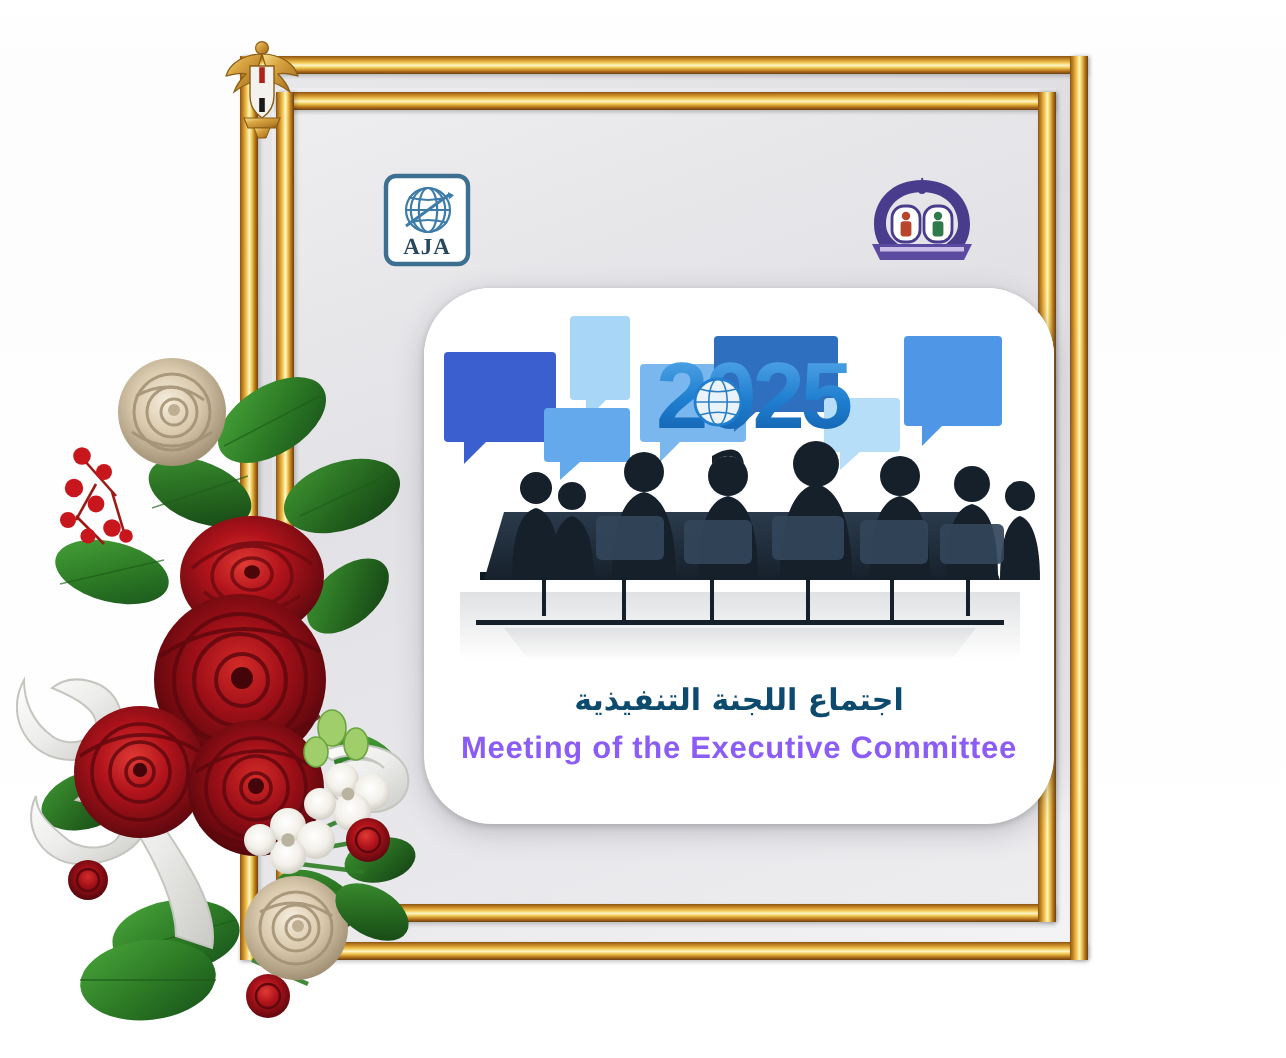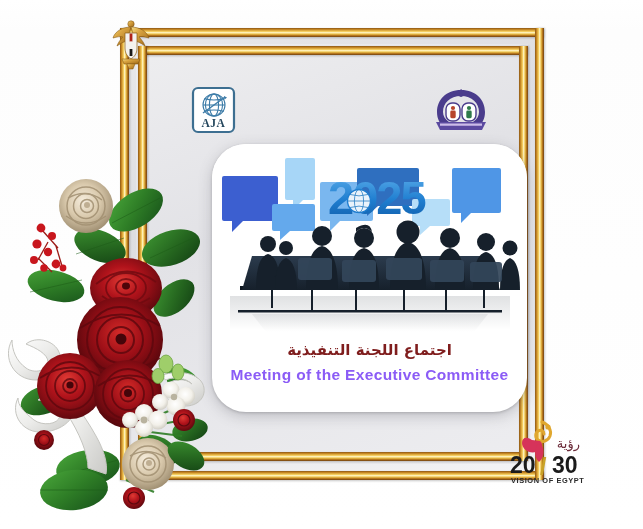--- a/index.html
+++ b/index.html
@@ -54,21 +54,21 @@
   
   .card{
     position:absolute;left:212px;top:144px;width:315px;height:268px;
     background:#ffffff;border-radius:34px;
     box-shadow:0 4px 14px rgba(90,90,100,.30), 0 1px 3px rgba(0,0,0,.18);
     overflow:hidden;
   }
   .card-illus{position:absolute;left:0;top:0;width:315px;height:196px;}
   .card-title-ar{
     position:absolute;left:0;top:197px;width:315px;text-align:center;
-    color:#7f1d1d;font-size:15px;font-weight:bold;
+    color:#0c4a6e;font-size:15px;font-weight:bold;
     font-family:"DejaVu Sans", sans-serif;
     direction:rtl;letter-spacing:.2px;
   }
   .card-title-en{
     position:absolute;left:0;top:222px;width:315px;text-align:center;
     color:#8b5cf6;font-size:15.5px;font-weight:bold;
     letter-spacing:.35px;white-space:nowrap;
     font-family:"Liberation Sans", sans-serif;
   }
 
@@ -526,33 +526,14 @@
       </g>
 
       <g>
         <ellipse cx="66" cy="322" rx="34" ry="20" fill="url(#lf)" transform="rotate(-6 66 322)"></ellipse>
         <path d="M32 322 L100 322" stroke="#1d5c18" stroke-width="1" opacity="0.6"></path>
         <ellipse cx="178" cy="288" rx="20" ry="12" fill="url(#lf2)" transform="rotate(30 178 288)"></ellipse>
       </g>
     </svg>
   </div>
 
-  <div class="vision">
-    <svg viewBox="0 0 86 68" width="86" height="68">
-
-      <g>
-        <path d="M34 4 C40 6 44 12 42 18 C40 23 34 25 30 22 C27 20 27 15 30 13 C33 11 36 13 36 16" fill="none" stroke="#e0a72e" stroke-width="3" stroke-linecap="round"></path>
-        <path d="M24 22 C18 18 14 20 14 25 C14 31 21 36 28 34 C34 32 36 26 32 23" fill="#d6335a"></path>
-        <path d="M30 26 C26 32 26 40 31 44 C36 40 37 31 33 26 Z" fill="#d6335a"></path>
-        <circle cx="40" cy="9" r="2.6" fill="#e0a72e"></circle>
-      </g>
-
-      <text x="72" y="30" text-anchor="end" font-family="DejaVu Sans, sans-serif" font-size="13" fill="#6b2a38">رؤية</text>
-
-      <text x="2" y="55" font-family="Liberation Sans, sans-serif" font-size="23" font-weight="bold" fill="#1b1b1b">20</text>
-      <text x="32" y="57" font-family="Liberation Sans, sans-serif" font-size="23" font-weight="bold" fill="#c9a227">/</text>
-      <text x="44" y="55" font-family="Liberation Sans, sans-serif" font-size="23" font-weight="bold" fill="#1b1b1b">30</text>
-
-      <text x="3" y="65" font-family="Liberation Sans, sans-serif" font-size="7.4" font-weight="bold" fill="#2b2b2b" letter-spacing="0.6">VISION OF EGYPT</text>
-    </svg>
-  </div>
 
 </div>
 
 </body></html>

